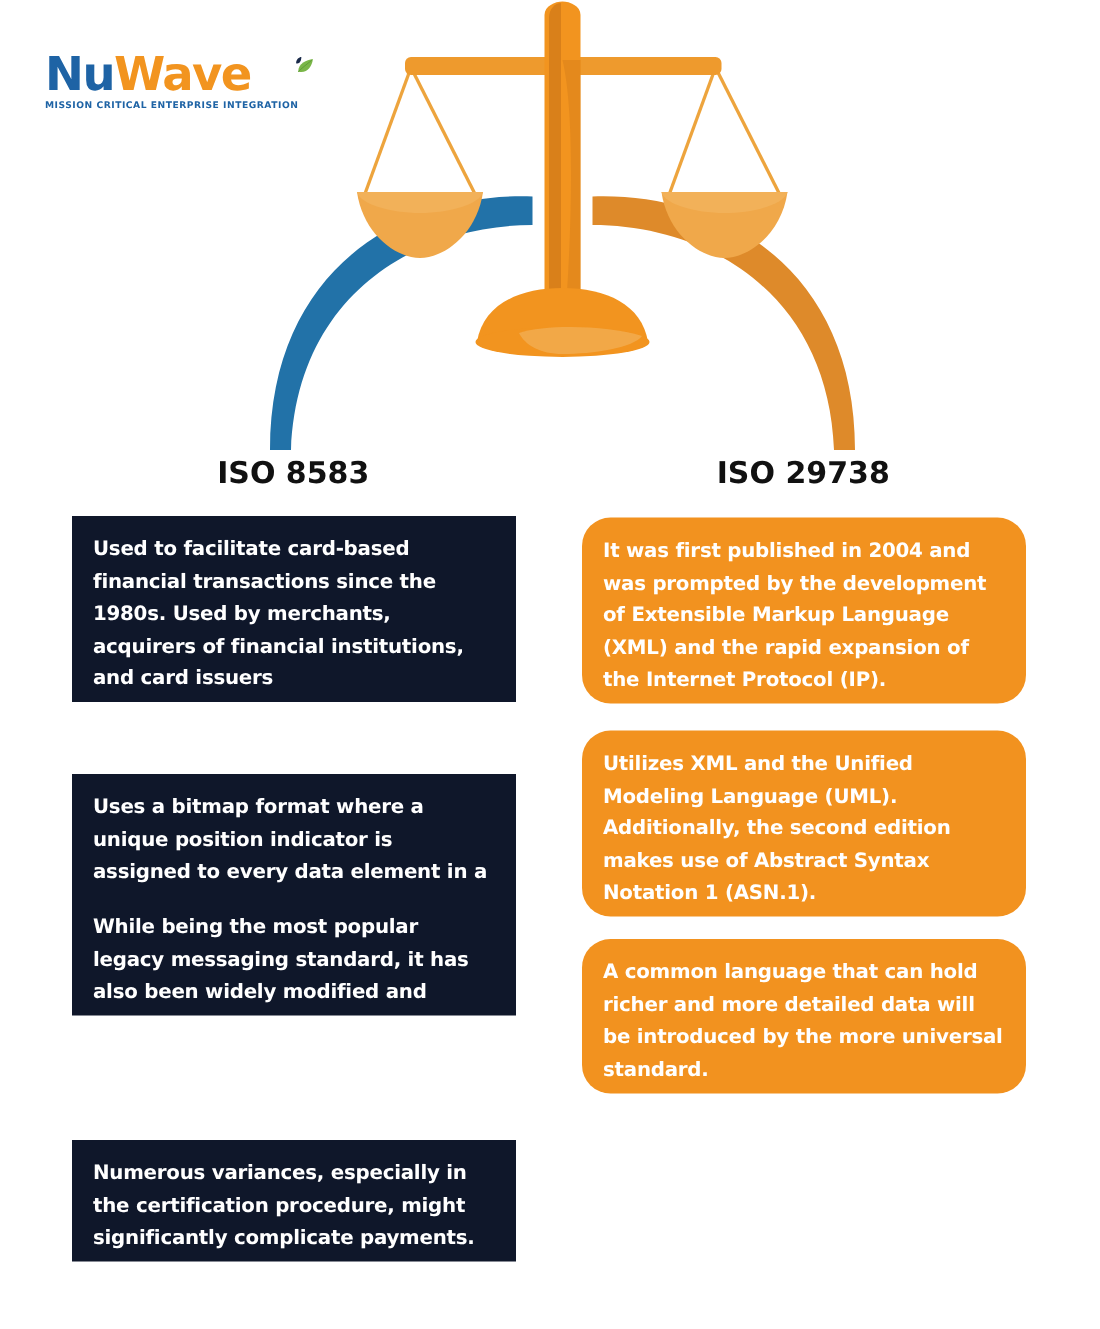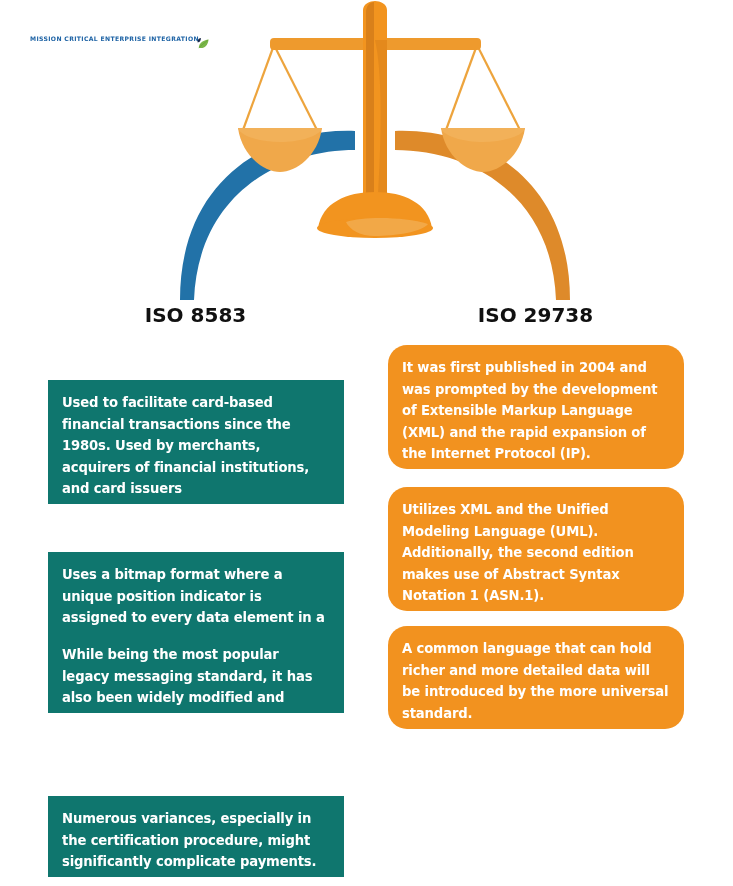--- a/index.html
+++ b/index.html
@@ -73,32 +73,33 @@
   .card {
     position:absolute;
     color:#ffffff;
     font-family:"DejaVu Sans", sans-serif;
     font-weight:bold;
     font-size:13.2px;
     line-height:21.5px;
     padding:12px 14px 10px 14px;
     letter-spacing:-0.15px;
   }
-  .card.blue   { background:#0f766e;margin-top:36px; }
+  .card.blue   { background:#0f172a; }
   .card.orange { background:#F2921F; }
 
   .col-left  { left:48px;  width:296px; }
   .col-right { left:388px; width:296px;border-radius:19px; }
 </style>
 </head>
 <body>
 
 <div id="page">
 
   <div id="logo">
+    <div id="logo-wordmark"><span class="logo-nu">Nu</span><span class="logo-wave">Wave</span></div>
     <div id="logo-tagline">MISSION CRITICAL ENTERPRISE INTEGRATION</div>
     <svg id="logo-leaf" viewBox="0 0 20 20">
       <path d="M4 14 C4 6, 12 3, 18 2 C17 10, 12 16, 4 14 Z" fill="#7AB648"></path>
       <path d="M4 14 C7 11, 12 7, 17 3" stroke="#5E9B36" stroke-width="0.9" fill="none"></path>
       <path d="M2 6 C2 2, 5 0, 7 0 C7 4, 5 7, 2 6 Z" fill="#1A2A4A"></path>
     </svg>
   </div>
 
   <svg id="scale-graphic" viewBox="0 0 450 300">
 

